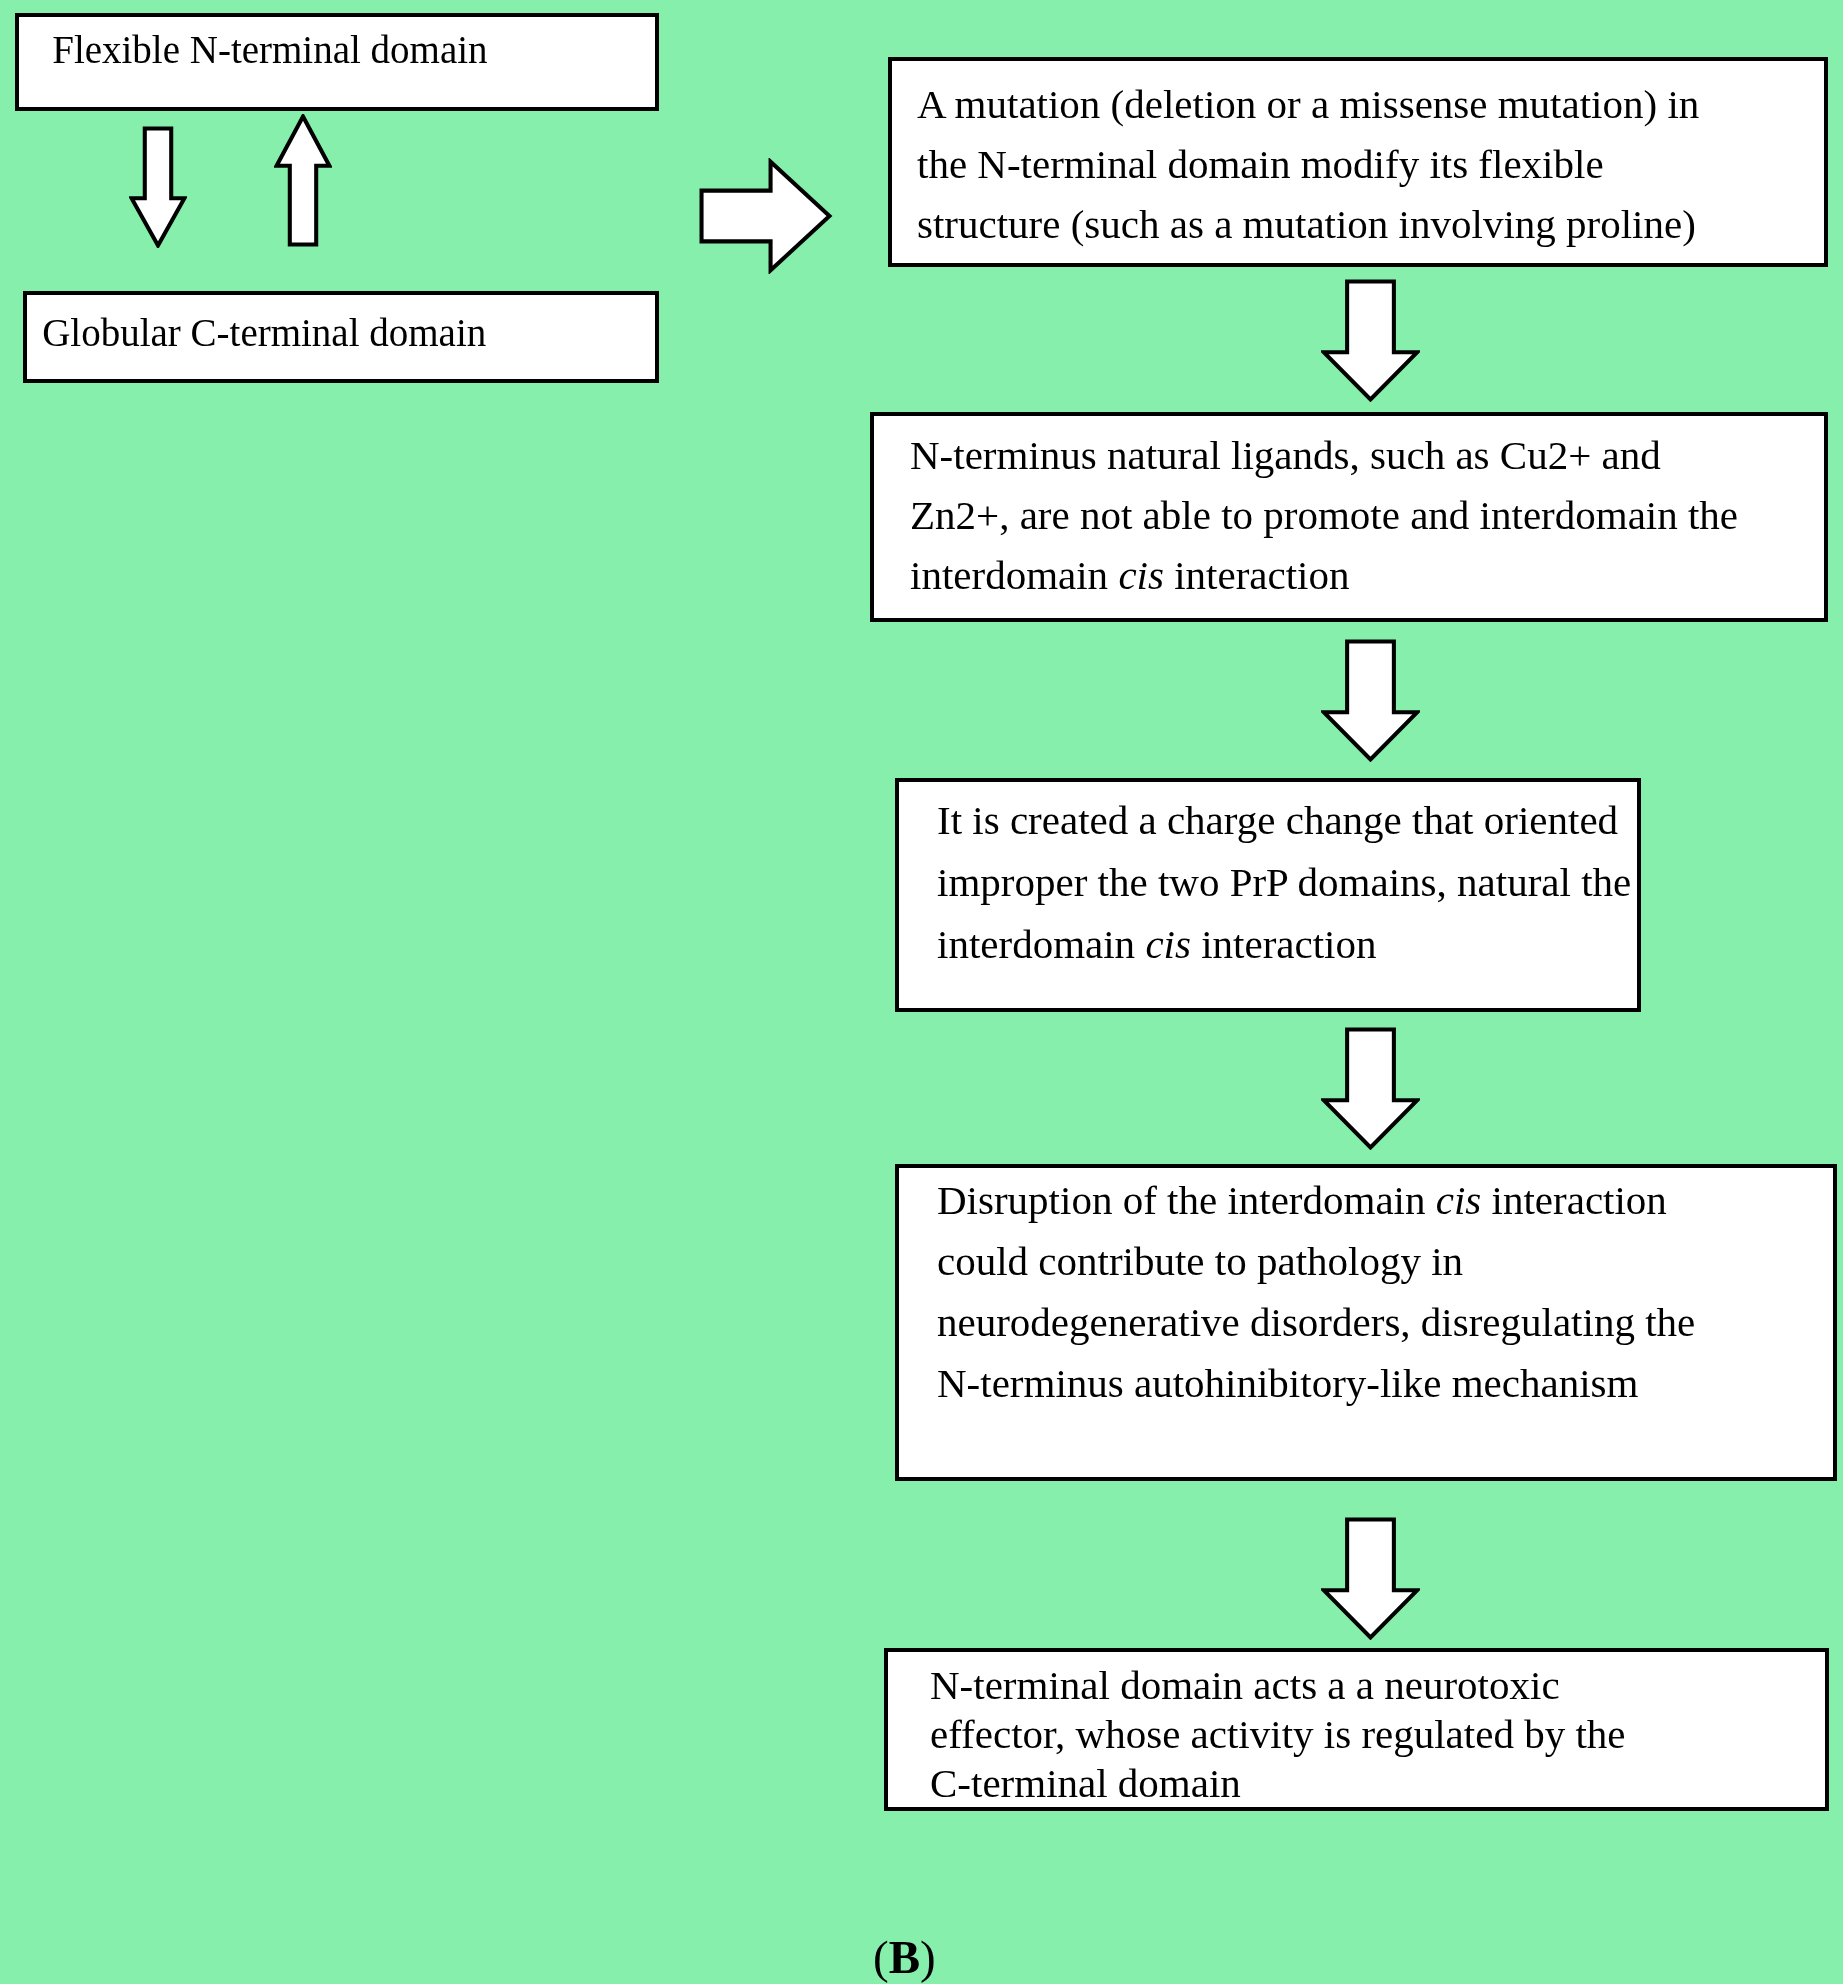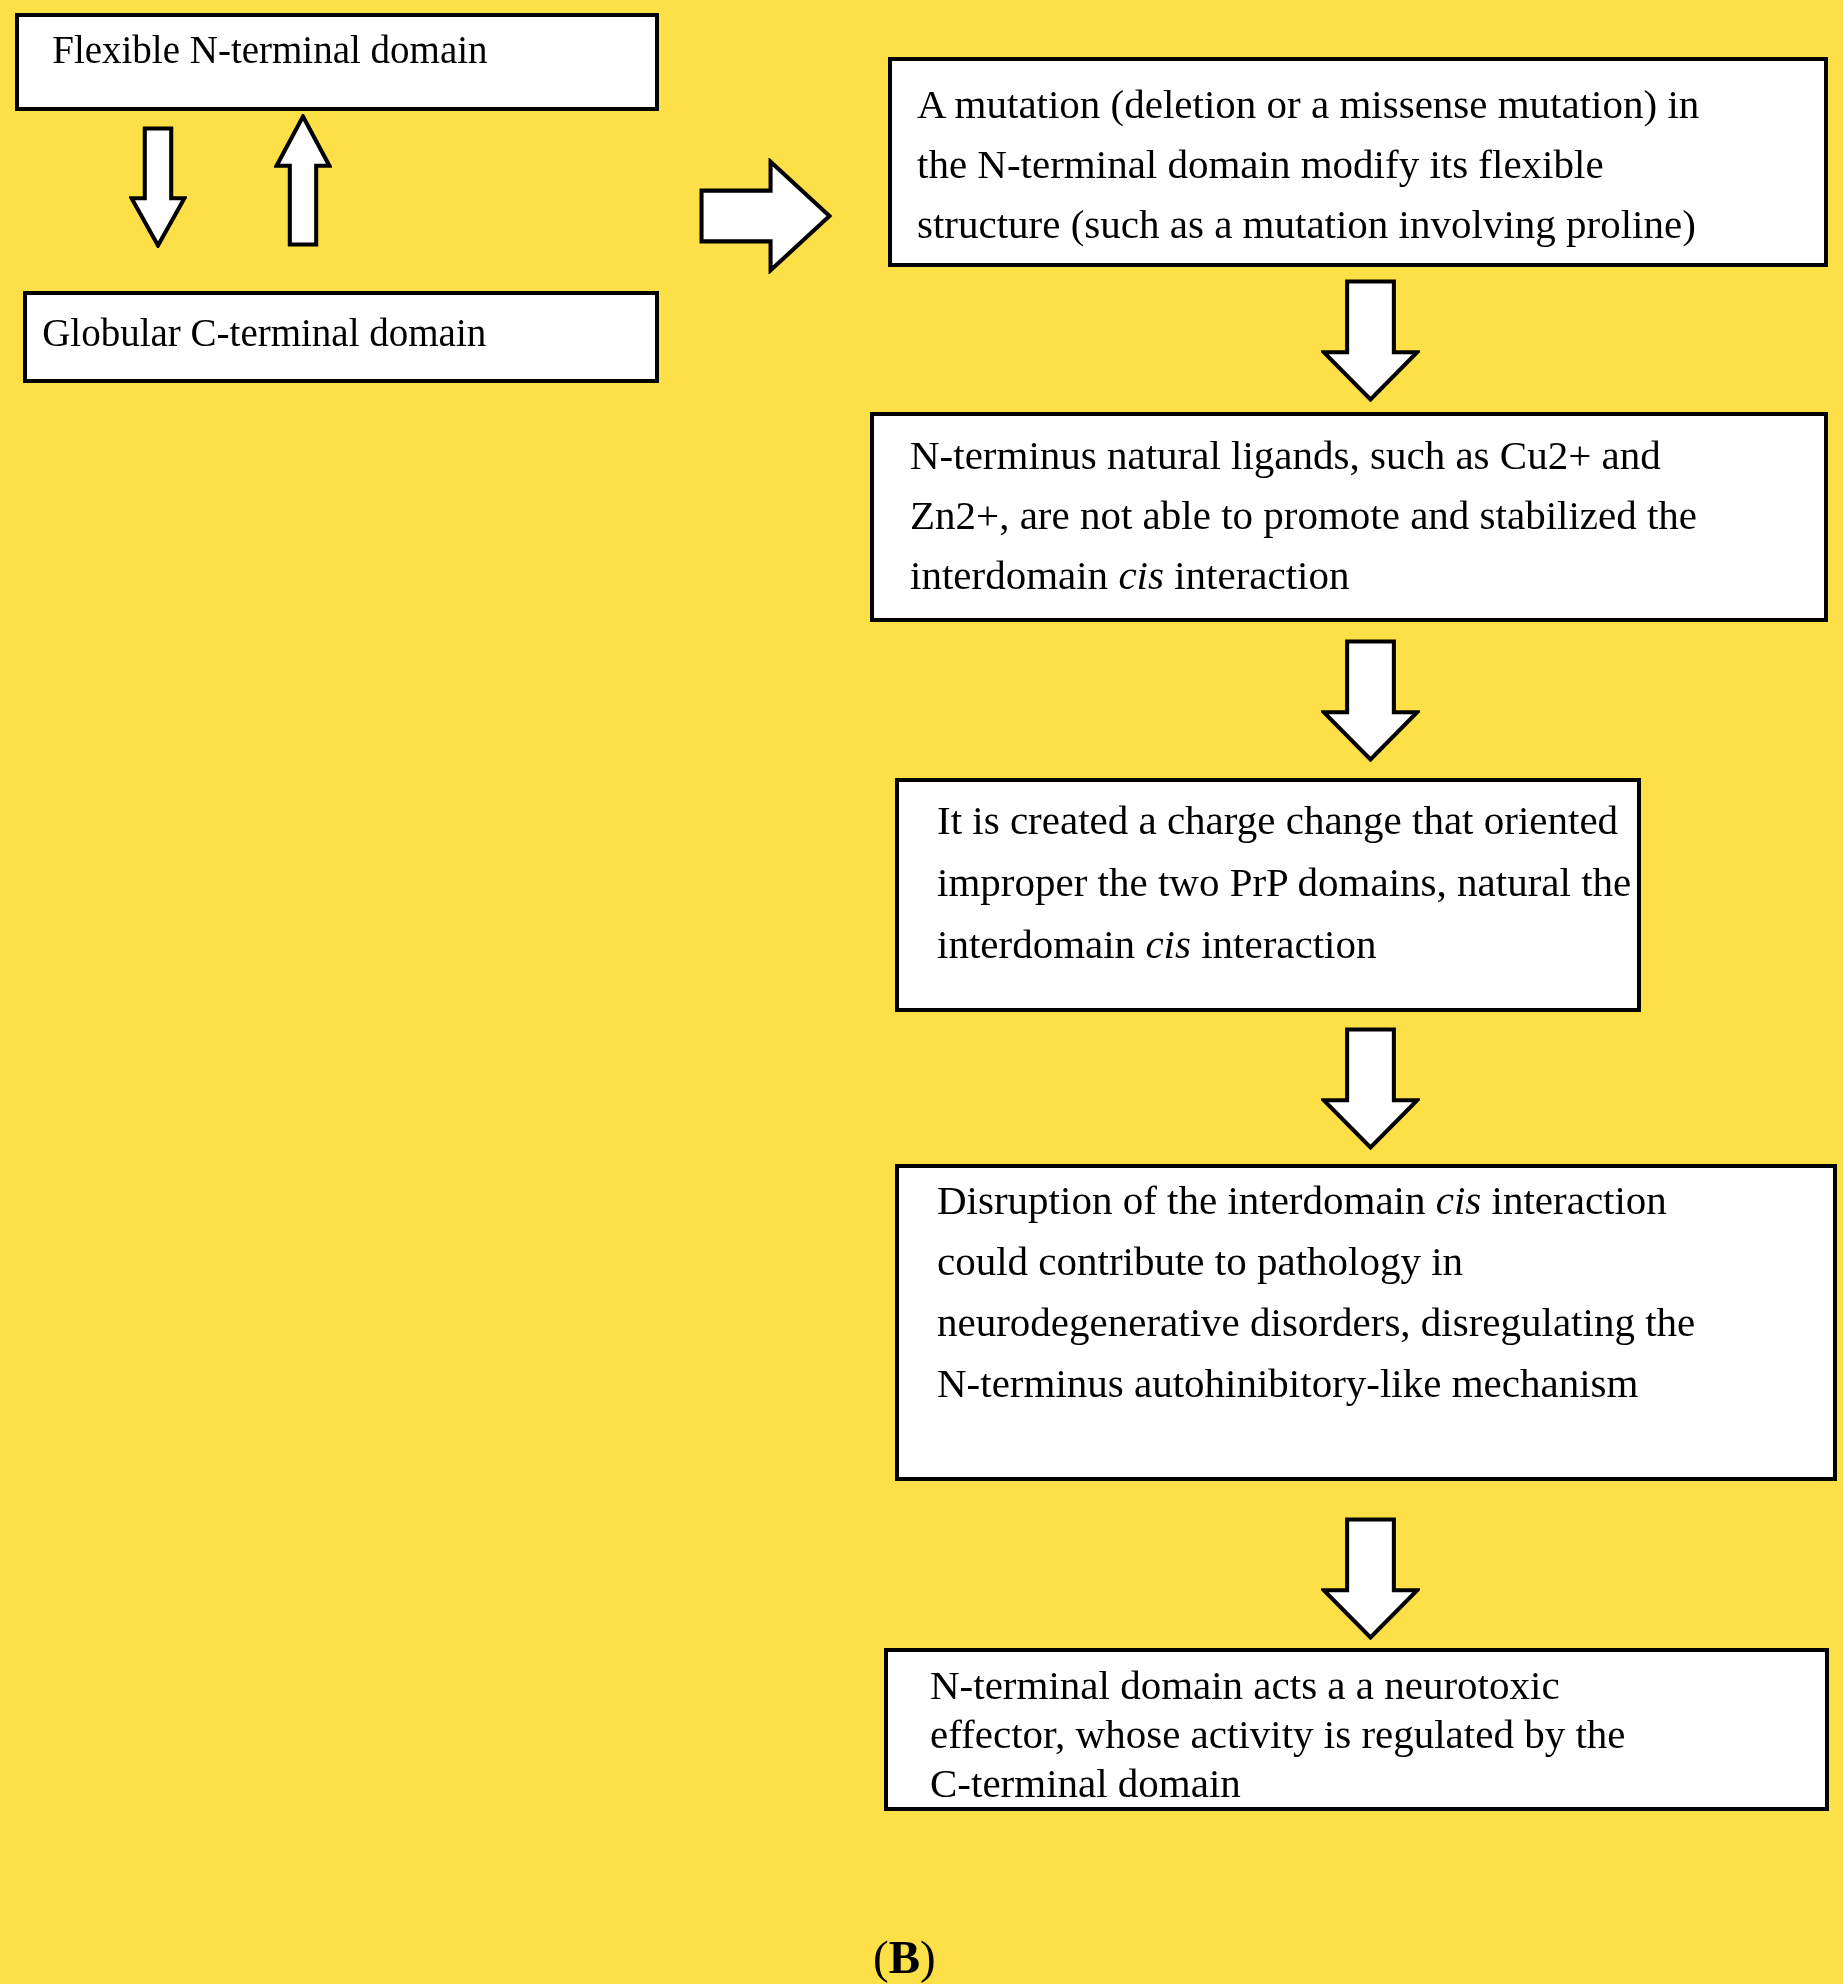--- a/index.html
+++ b/index.html
@@ -4,21 +4,21 @@
 <style>
   html, body {
     margin: 0;
     padding: 0;
     background: #ffffff;
   }
   #canvas {
     position: relative;
     width: 1844px;
     height: 1985px;
-    background: #fde047;
+    background: #86efac;
     font-family: "Liberation Serif", "DejaVu Serif", serif;
     color: #000000;
   }
   .node {
     position: absolute;
     border: 4.1px solid #000000;
     box-sizing: border-box;
     background: #ffffff;
   }
   .node .line { white-space: nowrap; }
@@ -101,21 +101,21 @@
     </div>
 
   <div class="arrow" id="arrow-down-r1">
     <svg width="99" height="123" viewBox="0 0 194 242">
       <polygon points="51,5 143,5 143,144 189,144 97,237 5,144 51,144" fill="#ffffff" stroke="#000000" stroke-width="8" stroke-linejoin="miter"></polygon>
     </svg>
   </div>
 
   <div class="node rnode" id="box-ligands">
       <div class="line"><span>N-terminus natural ligands, such as Cu2+ and</span></div>
-      <div class="line"><span>Zn2+, are not able to promote and stabilized the</span></div>
+      <div class="line"><span>Zn2+, are not able to promote and interdomain the</span></div>
       <div class="line"><span>interdomain </span><span class="it">cis</span><span> interaction</span></div>
     </div>
 
   <div class="arrow" id="arrow-down-r2">
     <svg width="99" height="123" viewBox="0 0 194 242">
       <polygon points="51,5 143,5 143,144 189,144 97,237 5,144 51,144" fill="#ffffff" stroke="#000000" stroke-width="8" stroke-linejoin="miter"></polygon>
     </svg>
   </div>
 
   <div class="node rnode" id="box-charge">

